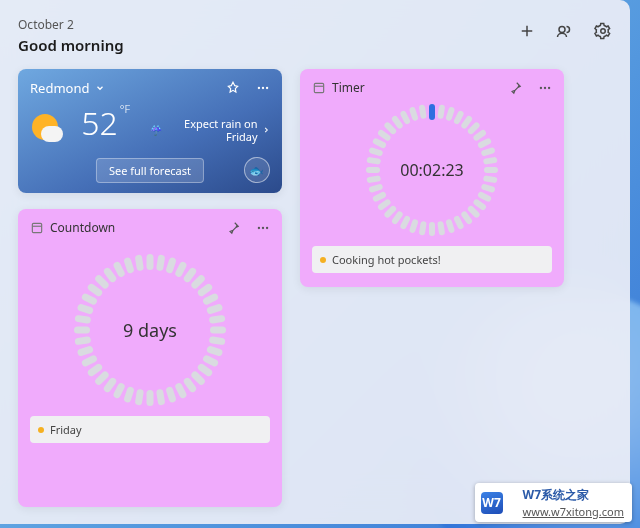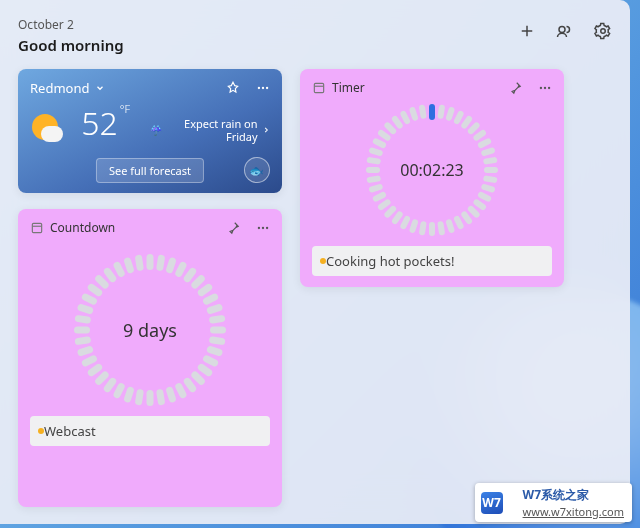--- a/index.html
+++ b/index.html
@@ -70,21 +70,21 @@
     display:flex; align-items:center; justify-content:center; font-size:12px;
   }
   .dial {
     width: 160px; height: 160px; margin: 14px auto 6px; position: relative;
     display:flex; align-items:center; justify-content:center;
   }
   .dial svg { position:absolute; top:0; left:0; }
   .dial-text { font-size: 18px; color: #333; text-align: right; }
   .tag-row {
     background: #f0f0f2; border-radius: 4px; padding: 6px 8px;
-    font-size: 13px; color: #444; display:flex; align-items:center; 
+    font-size: 11px; color: #444; display:flex; align-items:center; gap:6px;
     margin-top: 4px;
   }
   .dot { width:6px; height:6px; background:#f5b021; border-radius:50%; }
   .countdown-card { height: 298px; }
   .timer-card { height: 218px; }
   .chev { width:10px; height:10px; }
   .brand {
     position:absolute; right:8px; bottom:6px;
     background:#fff; border-radius:4px; padding:3px 8px 3px 6px;
     display:flex; align-items:center; gap:20px;
@@ -229,21 +229,21 @@
                     <rect x="-3.5" y="-76" width="7" height="16" rx="3.5" fill="#d9dbe0" transform="rotate(342)"></rect>
                     <rect x="-3.5" y="-76" width="7" height="16" rx="3.5" fill="#d9dbe0" transform="rotate(351)"></rect>
                   </g>
               </g>
             </g>
           </svg>
           <div class="dial-text">9 days</div>
         </div>
         <div class="tag-row">
           <span class="dot"></span>
-          <span>Webcast</span>
+          <span>Friday</span>
         </div>
       </div>
     </div>
 
     <div class="col">
       <div class="card timer-card">
         <div class="card-head">
           <svg class="mini-icon" viewBox="0 0 24 24" fill="none" stroke="currentColor" stroke-width="2">
               <rect x="4" y="4" width="16" height="16" rx="2"></rect>
               <polyline points="4 9 20 9"></polyline>

